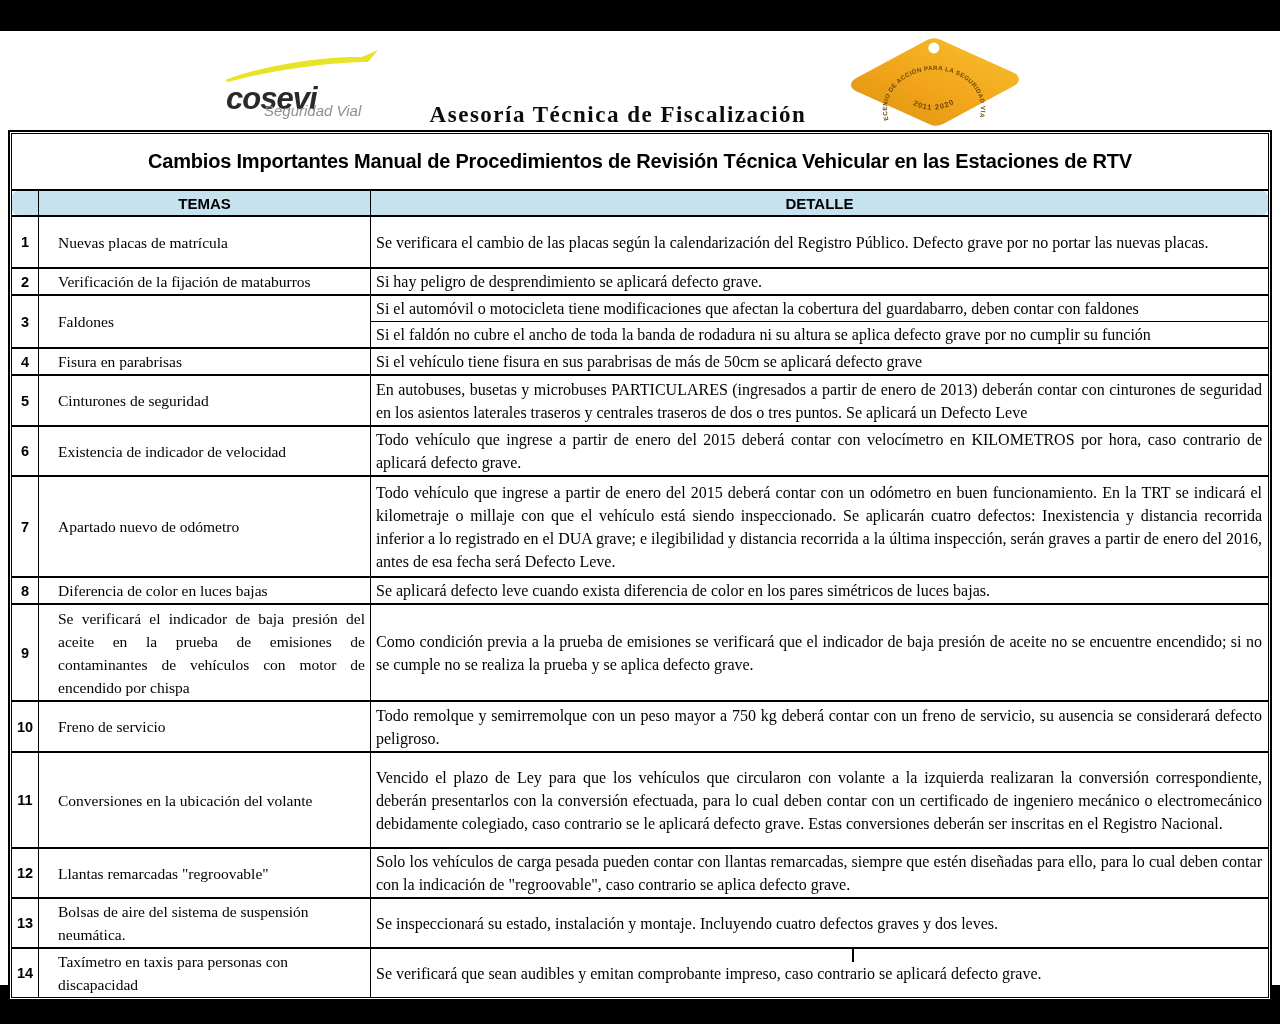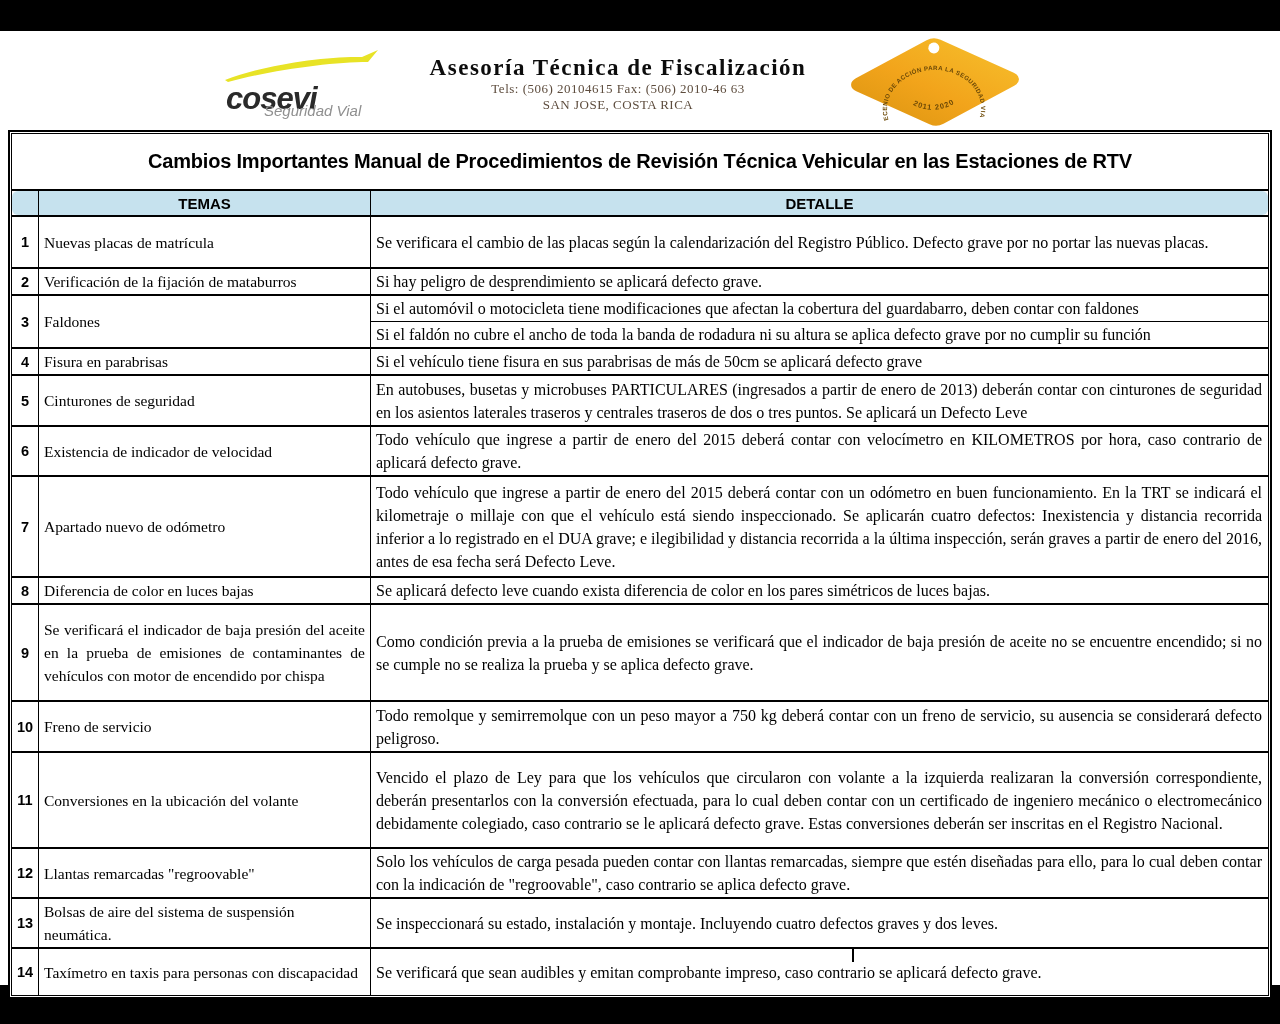--- a/index.html
+++ b/index.html
@@ -22,21 +22,21 @@
     font-size:31px; letter-spacing:-1px; color:#2a2a2a; line-height:1;
   }
   .cosevi-tagline {
     position:absolute; left:42px; top:53px; font-style:italic;
     font-family:"Liberation Sans", sans-serif; font-size:15px; color:#8f8f8f;
   }
 
   .org-block { position:absolute; left:368px; top:24px; width:500px; text-align:center; }
   .org-title {
     font-family:"Liberation Serif", serif; font-weight:bold; font-size:23px;
-    letter-spacing:1.5px; color:#0c0c0c; white-space:nowrap;
+    letter-spacing:1.5px; color:#0c0c0c; white-space:nowrap;margin-top:47px;
   }
   .org-line {
     font-family:"Liberation Serif", serif; font-size:13px; color:#5d4c3d;
     letter-spacing:0.5px; line-height:1.25;
   }
 
   .badge { position:absolute; left:843px; top:2px; width:184px; height:96px; transform:rotate(-2deg); }
 
   
   .doc-table {
@@ -60,21 +60,21 @@
   .header-cell.hnum, .header-cell.htema { border-right:1px solid #000; }
 
   .trow { display:grid; grid-template-columns:27px 332px 1fr; border-top:2px solid #000; }
   .cell { min-height:100%; }
   .num {
     border-right:1px solid #000; display:flex; align-items:center; justify-content:center;
     font-family:"Liberation Sans", sans-serif; font-weight:bold; font-size:14.5px;
   }
   .tema {
     border-right:1px solid #000; display:flex; align-items:center;
-    padding:1px 5px 1px 5px; font-size:15.5px; line-height:23px;
+    padding:1px 5px 1px 5px; font-size:15.5px; line-height:23px;margin-left:14px;
   }
   .detalle-wrap { display:flex; flex-direction:column; }
   .detalle-sub {
     flex:1; display:flex; align-items:center; padding:1px 6px 1px 5px;
     font-size:16px; line-height:23px; text-align:justify;
   }
   .detalle-sub + .detalle-sub { border-top:1px solid #000; }
 
   
   #rows .trow:nth-of-type(1)  { min-height:52px; }

